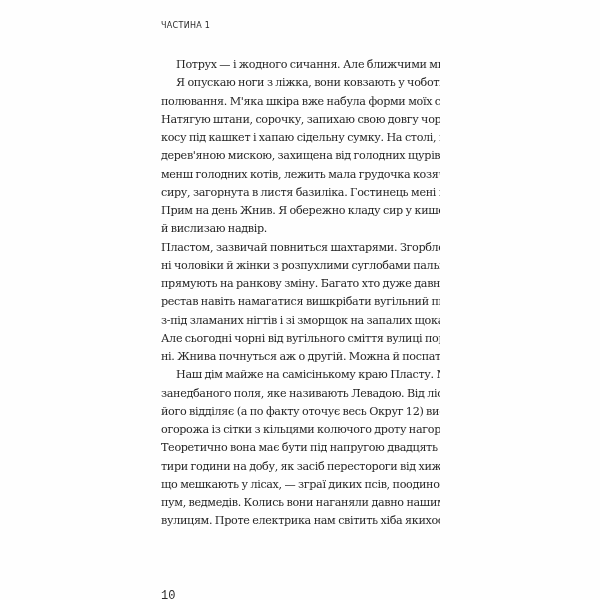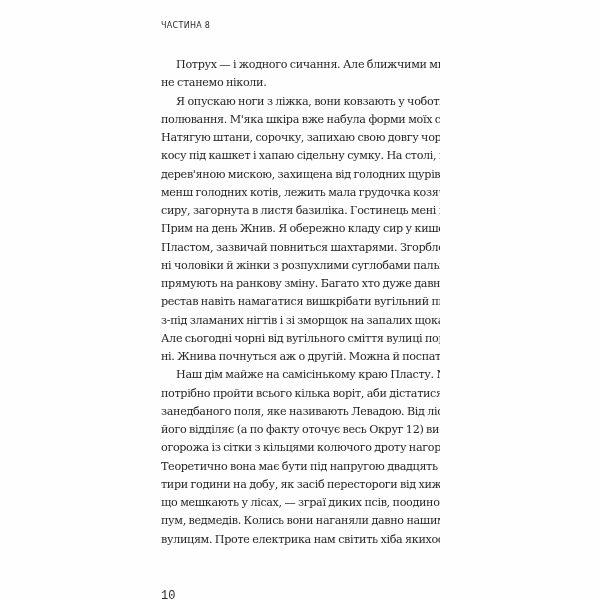--- a/index.html
+++ b/index.html
@@ -54,42 +54,41 @@
       top: 589px;
       font-family: Liberation Mono, monospace;
       font-size: 12px;
       color: #2a2a2a;
     }
   </style>
 </head>
 <body>
 
 <div class="page">
-  <div class="running-head">ЧАСТИНА 8</div>
+  <div class="running-head">ЧАСТИНА 1</div>
 
   <div class="body-text" id="body-text">
       <span class="line indent">Потрух — і жодного сичання. Але ближчими ми</span>
-      <span class="line last">не станемо ніколи.</span>
       <span class="line indent">Я опускаю ноги з ліжка, вони ковзають у чоботи для</span>
       <span class="line">полювання. М'яка шкіра вже набула форми моїх стоп.</span>
       <span class="line">Натягую штани, сорочку, запихаю свою довгу чорну</span>
       <span class="line">косу під кашкет і хапаю сідельну сумку. На столі, під</span>
       <span class="line">дерев'яною мискою, захищена від голодних щурів і не</span>
       <span class="line">менш голодних котів, лежить мала грудочка козячого</span>
       <span class="line">сиру, загорнута в листя базиліка. Гостинець мені від</span>
       <span class="line">Прим на день Жнив. Я обережно кладу сир у кишеню</span>
+      <span class="line last">й вислизаю надвір.</span>
       <span class="line">Пластом, зазвичай повниться шахтарями. Згорбле-</span>
       <span class="line">ні чоловіки й жінки з розпухлими суглобами пальців</span>
       <span class="line">прямують на ранкову зміну. Багато хто дуже давно пе-</span>
       <span class="line">рестав навіть намагатися вишкрібати вугільний пил</span>
       <span class="line">з-під зламаних нігтів і зі зморщок на запалих щоках.</span>
       <span class="line">Але сьогодні чорні від вугільного сміття вулиці порож-</span>
       <span class="line">ні. Жнива почнуться аж о другій. Можна й поспати.</span>
       <span class="line indent">Наш дім майже на самісінькому краю Пласту. Мені</span>
-      <span class="line">потрібно пройти всього кілька воріт, аби дістатися</span>
       <span class="line">занедбаного поля, яке називають Левадою. Від лісу</span>
       <span class="line">його відділяє (а по факту оточує весь Округ 12) висока</span>
       <span class="line">огорожа із сітки з кільцями колючого дроту нагорі.</span>
       <span class="line">Теоретично вона має бути під напругою двадцять чо-</span>
       <span class="line">тири години на добу, як засіб перестороги від хижаків,</span>
       <span class="line">що мешкають у лісах, — зграї диких псів, поодиноких</span>
       <span class="line">пум, ведмедів. Колись вони наганяли давно нашим</span>
       <span class="line">вулицям. Проте електрика нам світить хіба якихось</span>
     </div>
 

